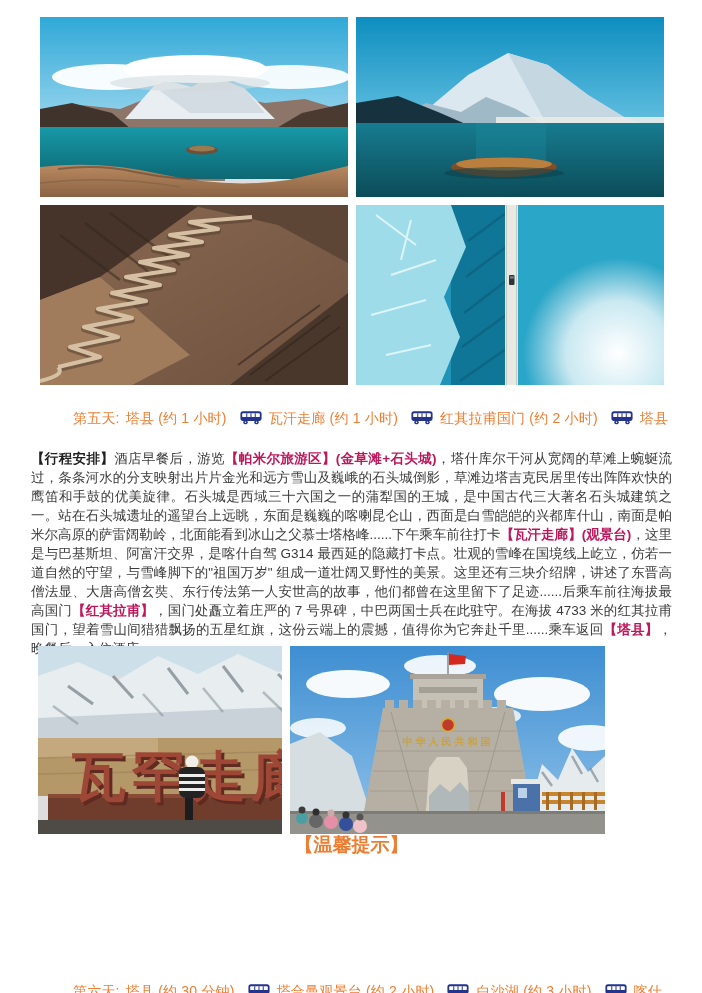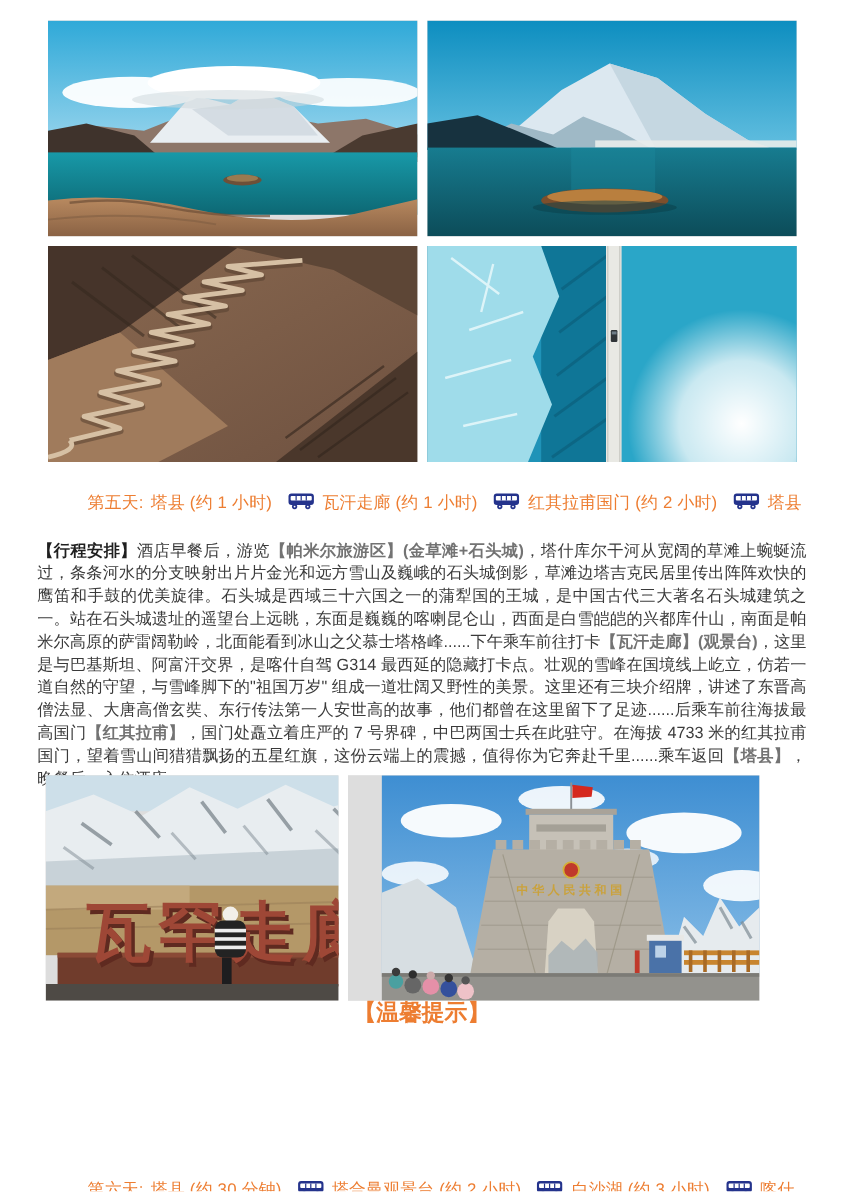--- a/index.html
+++ b/index.html
@@ -17,21 +17,21 @@
   }
   .day-header .seg{margin-right:4px;}
   .day-header .prefix{margin-right:6px;}
   .bus{display:inline-block; vertical-align:-2px; margin:0 7px 0 9px;}
   .para{
     position:absolute; left:31px; width:641px;
     font-size:13.5px; line-height:19px; color:#3a3a3a;
     text-align:justify;
   }
   .run-bold{font-weight:bold; color:#1f1f1f;}
-  .run-orange{font-weight:bold; color:#737373;}
+  .run-orange{font-weight:bold; color:#be185d;}
   .tips-title{font-weight:bold; color:#ED7D31; font-size:19px; line-height:20px;text-align:center;}
   .tips-body{font-size:13.5px; line-height:19px; color:#3a3a3a; text-align:justify;}
 </style>
 </head>
 <body>
 
 <div class="page">
 
   <div class="gallery" style="top:17px; left:40px;">
     <div class="photo" style="width:308px;height:180px;">
@@ -194,21 +194,21 @@
         <text x="154" y="149" font-size="54" font-weight="bold" fill="#9e4736" text-anchor="middle" letter-spacing="6">瓦罕走廊</text>
         <circle cx="154" cy="116" r="6.5" fill="#f2efe9"></circle>
         <rect x="141" y="121" width="26" height="31" rx="7" fill="#232323"></rect>
         <rect x="141" y="128" width="26" height="3" fill="#ffffff" opacity="0.92"></rect>
         <rect x="141" y="135" width="26" height="3" fill="#ffffff" opacity="0.92"></rect>
         <rect x="141" y="142" width="26" height="3" fill="#ffffff" opacity="0.92"></rect>
         <rect x="147" y="152" width="8" height="28" fill="#1d1d1f"></rect>
         <rect y="174" width="309" height="14" fill="#4e4a45"></rect>
       </svg>
     </div>
-    <div class="photo" style="width:315px;height:188px;padding-left:28px;">
+    <div class="photo" style="width:315px;height:188px;">
       <svg width="315" height="188" viewBox="0 0 315 188">
         <defs>
           <linearGradient id="sky6" x1="0" y1="0" x2="0" y2="1">
             <stop offset="0" stop-color="#3e8ed2"></stop>
               <stop offset="1" stop-color="#86bce6"></stop>
           </linearGradient>
         </defs>
         <rect width="315" height="165" fill="url(#sky6)"></rect>
         <ellipse cx="58" cy="38" rx="42" ry="14" fill="#ffffff" opacity="0.95"></ellipse>
         <ellipse cx="150" cy="20" rx="36" ry="11" fill="#ffffff" opacity="0.9"></ellipse>

